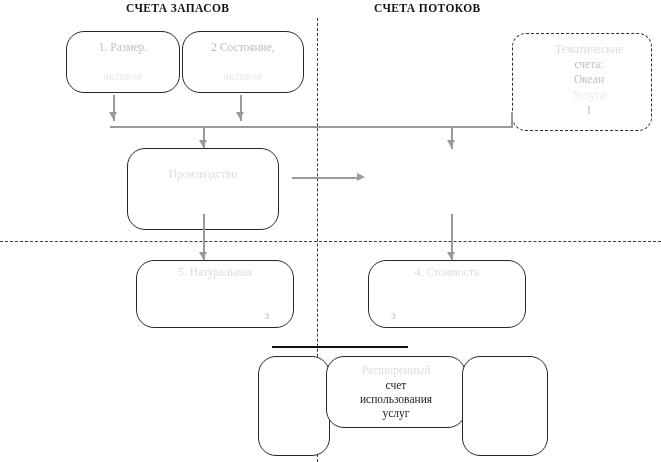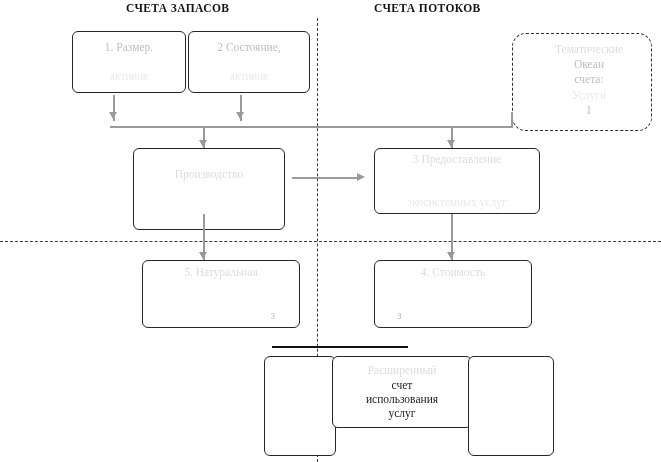--- a/index.html
+++ b/index.html
@@ -27,25 +27,25 @@
     border-left:1.6px dashed #3a3a3a;
   }
   #sep-horizontal{
     left:0px;top:241px;width:661px;height:0;
     border-top:1.4px dashed #3a3a3a;
   }
 
   
   .box{
     position:absolute;box-sizing:border-box;
-    border:1.3px solid #262626;border-radius:6px;
+    border:1.3px solid #262626;border-radius:18px;
     background:#ffffff;
     display:flex;align-items:center;justify-content:center;
     text-align:center;line-height:1.25;
-    font-size:11.5px;color:#1d1d1d;margin-left:6px;
+    font-size:11.5px;color:#1d1d1d;
   }
   .box .lines{padding:0 6px;width:100%;}
   .ln{display:block;}
 
   
   .fade-1{opacity:.30;}
   .fade-2{opacity:.16;}
   .fade-3{opacity:.10;}
   .fade-4{opacity:.06;}
   .crisp{opacity:1;}
@@ -114,22 +114,22 @@
   <div class="box" id="box-2">
     <span class="lines">
       <span class="ln fade-1">2 Состояние,</span>
       <br>
       <span class="ln fade-3">активов</span>
     </span>
   </div>
 
   <div id="box-theme">
     <span class="ln fade-2">Тематические</span>
+    <span class="ln fade-1">счета:</span>
     <span class="ln fade-1">Океан</span>
-    <span class="ln fade-1">счета:</span>
     <span class="ln fade-3">Услуги</span>
     <span class="ln fade-1">І</span>
   </div>
 
   <div class="conn vline" style="left:113px;top:95px;height:26px;"></div>
   <div class="arrow-down" style="left:109px;top:112px;"></div>
 
   <div class="conn vline" style="left:240px;top:95px;height:26px;"></div>
   <div class="arrow-down" style="left:236px;top:112px;"></div>
 
@@ -143,27 +143,20 @@
   <div class="conn vline" style="left:451px;top:127px;height:22px;"></div>
   <div class="arrow-down" style="left:447px;top:140px;"></div>
 
   <div class="box" id="box-3">
     <span class="lines">
       <span class="ln fade-2">Производство</span>
       <br><br>
     </span>
   </div>
 
-  <div class="box" id="box-4">
-    <span class="lines">
-      <span class="ln fade-2">3 Предоставление</span>
-      <br><br>
-      <span class="ln fade-3">экосистемных услуг</span>
-    </span>
-  </div>
 
   <div class="conn hline" style="left:292px;top:177px;width:66px;"></div>
   <div class="arrow-right" style="left:357px;top:173px;"></div>
 
   <div class="conn vline" style="left:203px;top:214px;height:48px;"></div>
   <div class="arrow-down" style="left:199px;top:252px;"></div>
 
   <div class="conn vline" style="left:451px;top:214px;height:48px;"></div>
   <div class="arrow-down" style="left:447px;top:252px;"></div>
 

